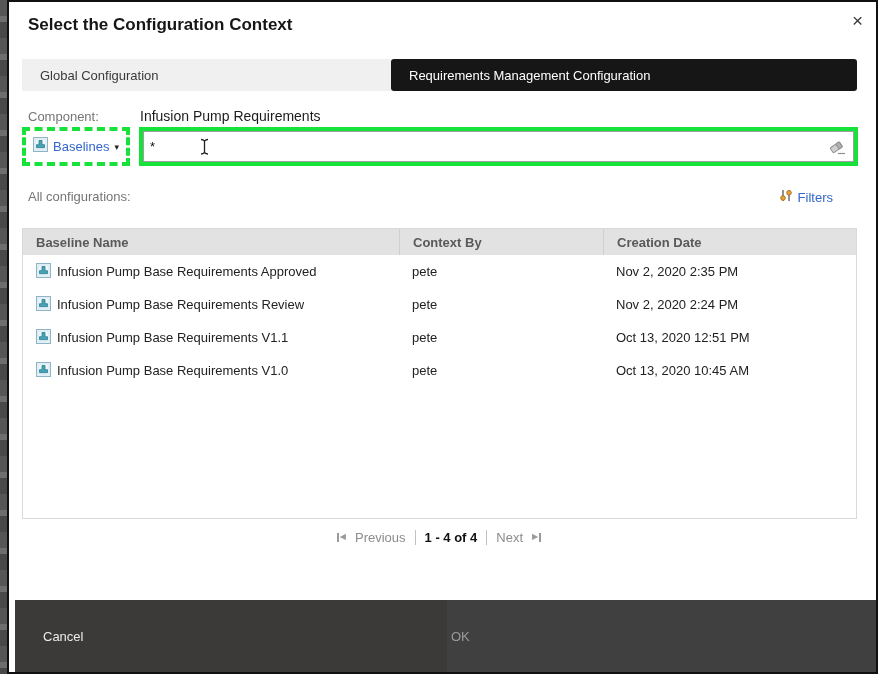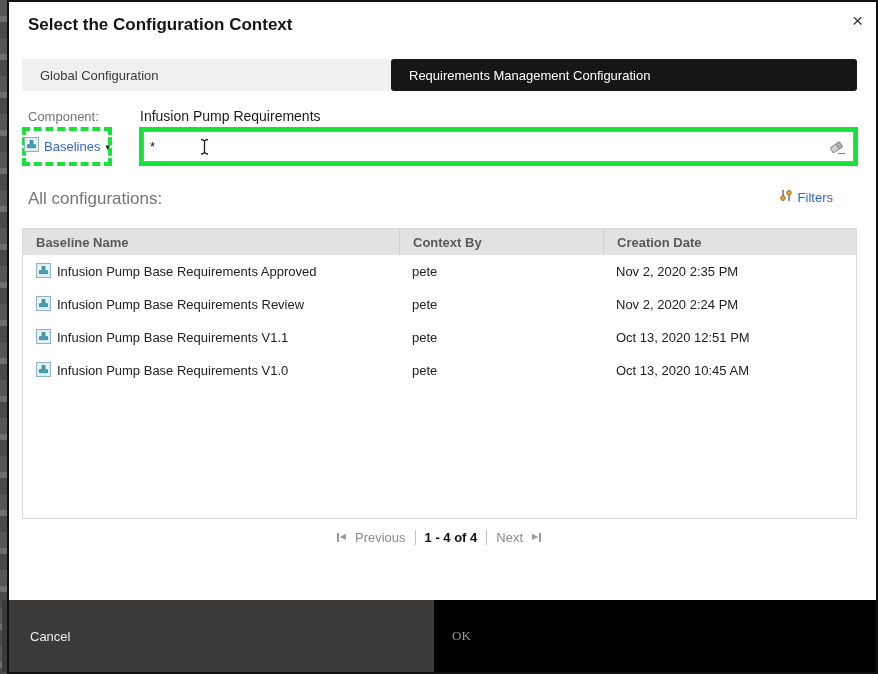--- a/index.html
+++ b/index.html
@@ -22,38 +22,38 @@
   .tabs { position:absolute; left:22px; top:59px; width:835px; height:32px; display:flex; font-size:13px; }
   .tab { display:flex; align-items:center; padding-left:18px; cursor:pointer; }
   .tab-inactive { width:369px; background:#f0f0f0; color:#3a3a3a; }
   .tab-active { flex:1; background:#161616; color:#fff; border-radius:3px; }
 
   
   .comp-label { position:absolute; left:28px; top:109px; font-size:13px; color:#757575; }
   .comp-value { position:absolute; left:140px; top:108px; font-size:14px; color:#1c1c1c; }
 
   
-  .scope-box { position:absolute; left:22px; top:127px; width:90px; height:39px;
+  .scope-box { position:absolute; left:22px; top:127px; width:108px; height:39px;
     border:4px dashed #17e23a; background:#fff; display:flex; align-items:center;
     justify-content:center; gap:5px; cursor:pointer; }
   .scope-label { font-size:13px; color:#3366cc; }
   .scope-caret { font-size:9px; color:#222; }
 
   
   .search-wrap { position:absolute; left:139px; top:127px; width:719px; height:39px;
     border:4px solid #17e23a; background:#fff; }
   .search-inner { position:relative; width:100%; height:100%; border:1px solid #9e9e9e; background:#fff;
     display:flex; align-items:center; }
   .search-input { flex:1; border:none; outline:none; font-family:"Liberation Sans",sans-serif;
     font-size:13px; color:#111; padding:0 28px 0 6px; background:transparent; }
   .ibeam-cursor { position:absolute; left:55px; top:6px; pointer-events:none; }
   .eraser { position:absolute; right:7px; top:7px; cursor:pointer; }
 
   
-  .list-label { position:absolute; left:28px; top:189px; font-size:17px; color:#757575; }
+  .list-label { position:absolute; left:28px; top:189px; font-size:13px; color:#757575; }
   .filters { position:absolute; right:45px; top:188px; display:flex; align-items:center; gap:5px; cursor:pointer; }
   .filters-label { font-size:13px; color:#3366cc; }
 
   
   .cfg-table { position:absolute; left:22px; top:228px; width:835px; height:291px;
     border:1px solid #d9d9d9; background:#fff; font-size:13px; }
   .thead { display:flex; height:26px; background:#e2e2e2; color:#595959; font-weight:bold; }
   .th { display:flex; align-items:center; padding-left:13px; cursor:pointer; }
   .th + .th { border-left:1px solid #cfcfcf; }
   .col-name { width:376px; }
@@ -67,25 +67,25 @@
   .paging { position:absolute; left:0; top:527px; width:878px; height:20px;
     display:flex; align-items:center; justify-content:center; gap:9px; font-size:13px; }
   .pg-nav { color:#8c8c8c; cursor:pointer; }
   .pg-range { color:#111; font-weight:bold; }
   .pg-sep { width:1px; height:15px; background:#c2c2c2; }
   .pg-end { display:flex; align-items:center; gap:1px; cursor:pointer; }
   .pg-vbar { width:2px; height:9px; background:#9a9a9a; }
   .pg-tri { font-size:8px; color:#9a9a9a; line-height:1; }
 
   
-  .footer { position:absolute; left:2px; right:2px; bottom:2px; height:72px; display:flex; font-size:13px; }
+  .footer { position:absolute; left:15px; right:2px; bottom:2px; height:72px; display:flex; font-size:13px; }
   .btn-cancel { width:432px; background:#3b3a38; color:#ececec; display:flex; align-items:center;
     padding-left:28px; cursor:pointer; }
-  .btn-ok { flex:1; background:#000000; color:#9b9b9b; display:flex; align-items:center;
-    padding-left:18px; cursor:default;font-family:Liberation Serif, serif; }
+  .btn-ok { flex:1; background:#404040; color:#9b9b9b; display:flex; align-items:center;
+    padding-left:4px; cursor:default; }
 </style>
 </head>
 <body>
 
 <div id="page">
   <div class="edge-strip"></div>
 
   <div class="dlg-title">Select the Configuration Context</div>
   <div class="close-x">×</div>
 

